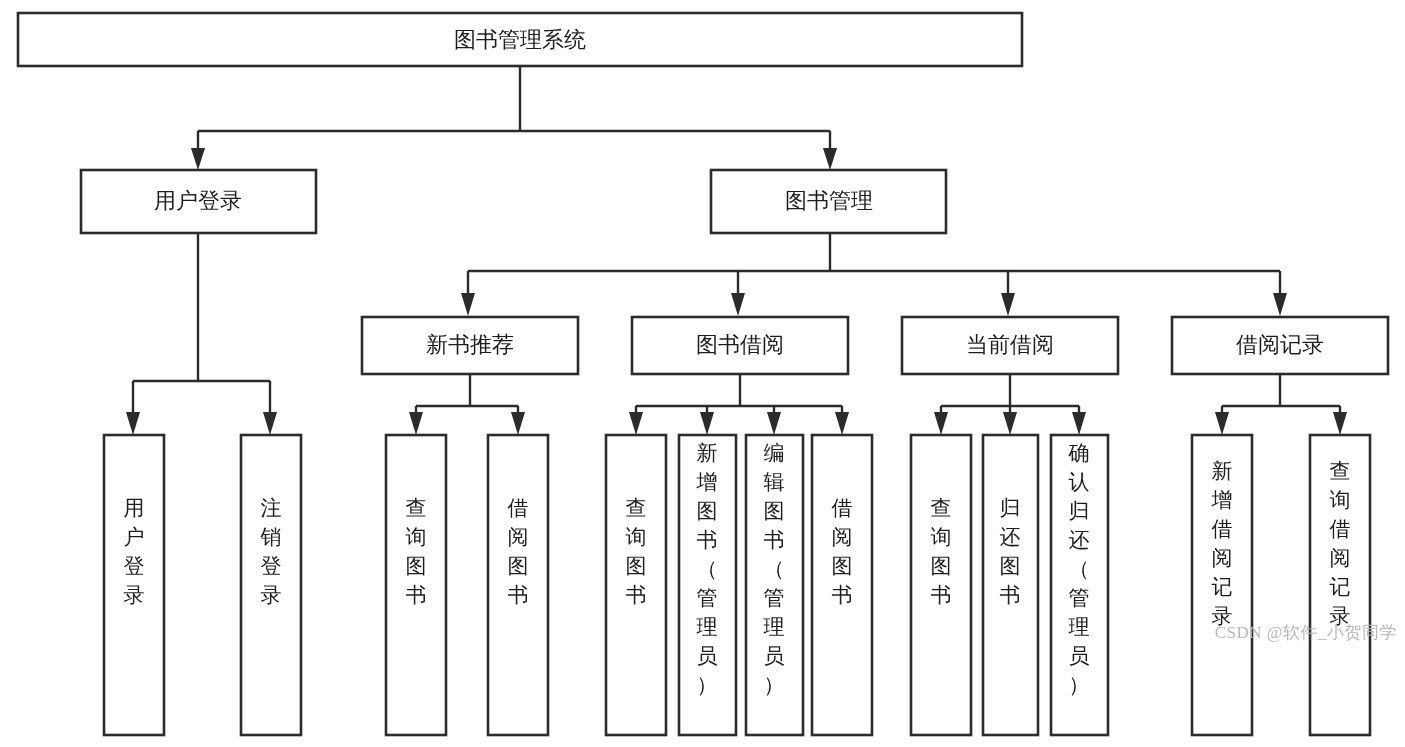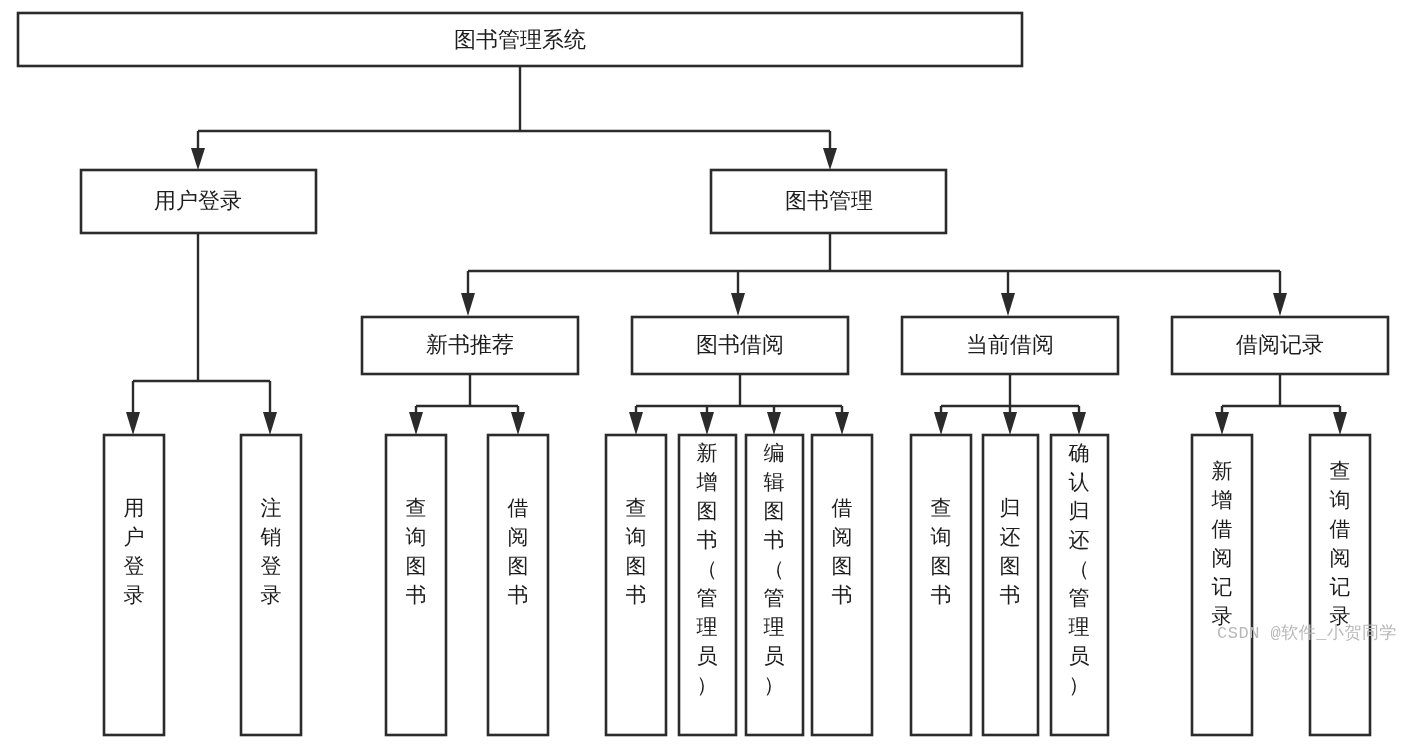--- a/index.html
+++ b/index.html
@@ -50,21 +50,21 @@
     fill: none;
   }
   .arrow-head {
     fill: #2b2b2b;
     stroke: none;
   }
   .watermark {
     position: absolute;
     right: 8px;
     bottom: 4px;
-    font-family: Liberation Mono, monospace;
+    font-family: Liberation Serif, serif;
     font-size: 17px;
     color: #b8b8b8;
     letter-spacing: 0.5px;
     white-space: nowrap;
     pointer-events: none;
   }
 </style>
 </head>
 <body>
 

